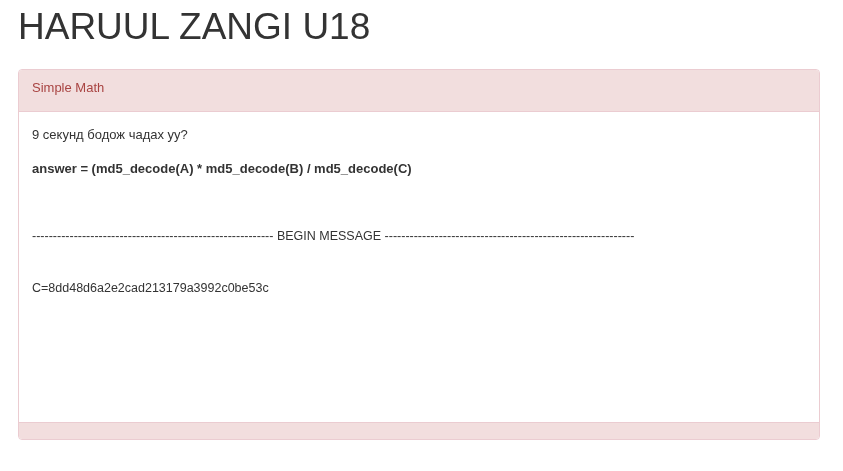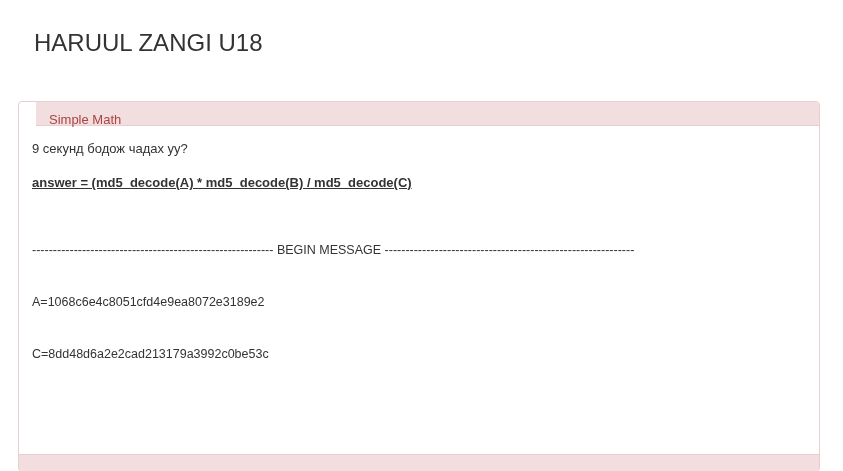--- a/index.html
+++ b/index.html
@@ -10,60 +10,58 @@
       width: 843px;
       height: 471px;
       overflow: hidden;
       font-family: "Liberation Sans", sans-serif;
       color: #333333;
     }
     .page {
       padding: 0 18px;
     }
     .page-title {
-      margin: 16px;
+      margin: 0;
       padding-top: 8px;
       height: 69px;
-      font-size: 24px;
+      font-size: 37px;
       font-weight: 500;
       line-height: 38px;
       letter-spacing: 0px;
       color: #333333;
     }
     .panel {
       border: 1px solid #ebccd1;
       border-radius: 4px;
       background: #ffffff;
       width: 802px;
       height: 371px;
       position: relative;
       overflow: hidden;
     }
     .panel-heading {
       background: #f2dede;
       color: #a94442;
       border-bottom: 1px solid #ebccd1;
-      height: 24px;
+      height: 42px;
       padding: 10px 13px 0 13px;
       font-size: 13px;
       line-height: 15px;
-      margin-left: 17px;
     }
     .panel-body {
       padding: 14px 13px 0 13px;
       font-size: 13px;
       line-height: 17px;
     }
     .p-line {
       margin: 0 0 17px 0;
     }
     .formula {
       font-weight: bold;
       margin: 0 0 17px 0;
-      text-decoration: underline;
     }
     .msg-block {
       font-size: 12.5px;
       line-height: 17.2px;
       white-space: pre;
     }
     .panel-footer {
       position: absolute;
       left: 0;
       right: 0;
@@ -81,21 +79,20 @@
 
   <div class="panel">
     <div class="panel-heading">Simple Math</div>
 
     <div class="panel-body">
       <p class="p-line">9 секунд бодож чадах уу?</p>
       <p class="formula">answer = (md5_decode(A) * md5_decode(B) / md5_decode(C)</p>
 
       <div class="msg-block">
         <div>---------------------------------------------------------- BEGIN MESSAGE ------------------------------------------------------------</div>
-        <div>A=1068c6e4c8051cfd4e9ea8072e3189e2</div>
         <div>C=8dd48d6a2e2cad213179a3992c0be53c</div>
         
       </div>
 
     </div>
 
     <div class="panel-footer"></div>
   </div>
 </div>
 

